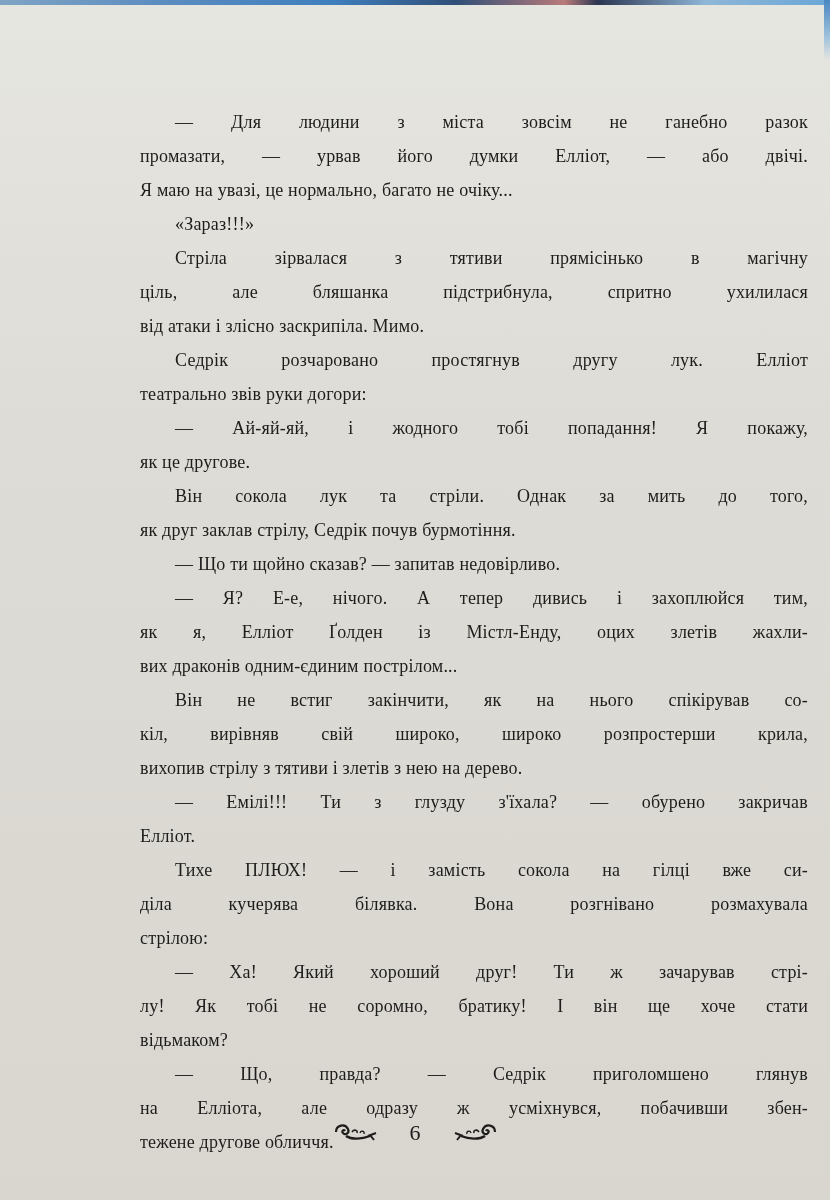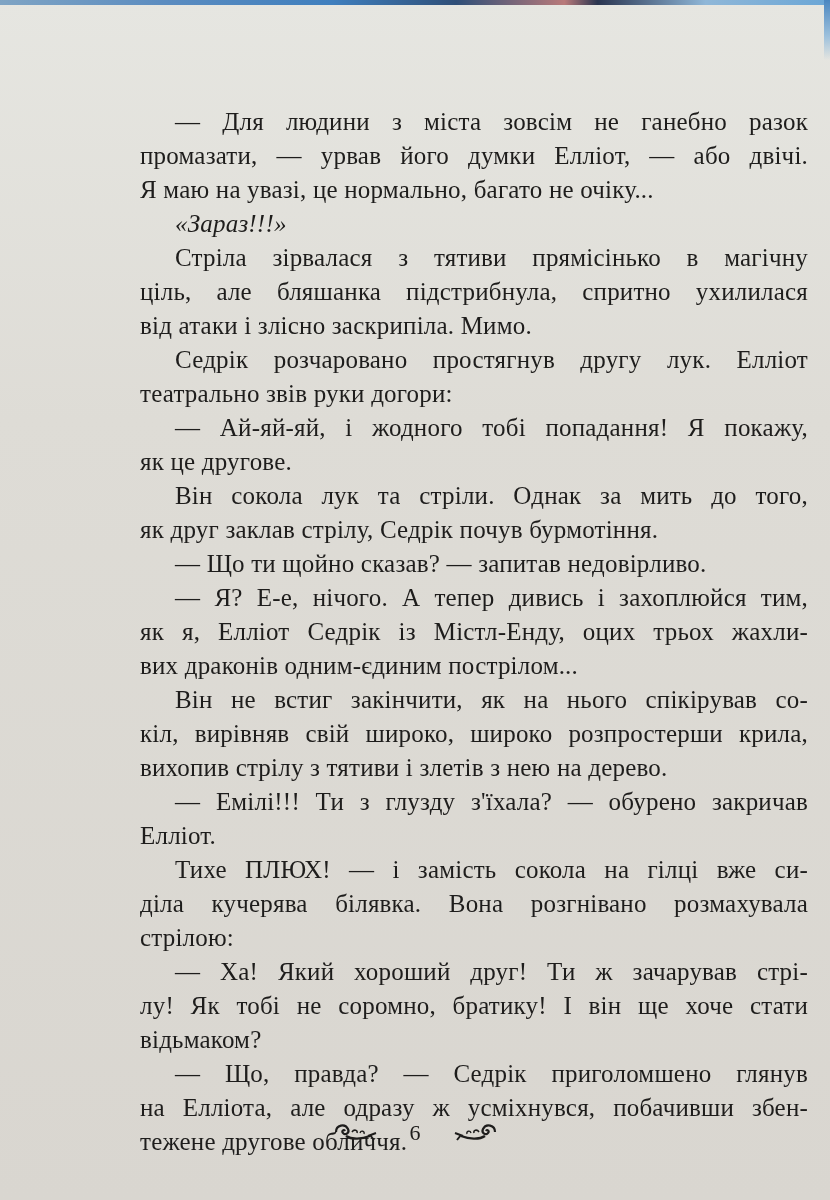--- a/index.html
+++ b/index.html
@@ -31,39 +31,38 @@
       position: absolute;
       right: 0; top: 0;
       width: 6px; height: 60px;
       background: linear-gradient(180deg, #4a86c0, #9cc0dc 60%, rgba(220,220,215,0));
     }
     .text-block {
       position: absolute;
       left: 140px;
       top: 105px;
       width: 668px;
-      font-size: 25px;
+      font-size: 18px;
       line-height: 34px;
       letter-spacing: 0.2px;
     }
     .line {
       display: block;
       height: 34px;
       white-space: nowrap;
       text-align: justify;
       text-align-last: justify;
     }
     .line.indent {
       padding-left: 35px;
     }
     .line.last {
       text-align-last: left;
     }
     .line.italic {
-      font-style: italic;
     }
     .footer {
       position: absolute;
       left: 0;
       top: 1115px;
       width: 830px;
       height: 36px;
       display: flex;
       justify-content: center;
       align-items: center;
@@ -94,21 +93,21 @@
       <span class="line">ціль, але бляшанка підстрибнула, спритно ухилилася</span>
       <span class="line last">від атаки і злісно заскрипіла. Мимо.</span>
       <span class="line indent">Седрік розчаровано простягнув другу лук. Елліот</span>
       <span class="line last">театрально звів руки догори:</span>
       <span class="line indent">— Ай-яй-яй, і жодного тобі попадання! Я покажу,</span>
       <span class="line last">як це другове.</span>
       <span class="line indent">Він сокола лук та стріли. Однак за мить до того,</span>
       <span class="line last">як друг заклав стрілу, Седрік почув бурмотіння.</span>
       <span class="line indent last">— Що ти щойно сказав? — запитав недовірливо.</span>
       <span class="line indent">— Я? Е-е, нічого. А тепер дивись і захоплюйся тим,</span>
-      <span class="line">як я, Елліот Седрік із Містл-Енду, оцих трьох жахли-</span>
+      <span class="line">як я, Елліот Ґолден із Містл-Енду, оцих злетів жахли-</span>
       <span class="line last">вих драконів одним-єдиним пострілом...</span>
       <span class="line indent">Він не встиг закінчити, як на нього спікірував со-</span>
       <span class="line">кіл, вирівняв свій широко, широко розпростерши крила,</span>
       <span class="line last">вихопив стрілу з тятиви і злетів з нею на дерево.</span>
       <span class="line indent">— Емілі!!! Ти з глузду з'їхала? — обурено закричав</span>
       <span class="line last">Елліот.</span>
       <span class="line indent">Тихе ПЛЮХ! — і замість сокола на гілці вже си-</span>
       <span class="line">діла кучерява білявка. Вона розгнівано розмахувала</span>
       <span class="line last">стрілою:</span>
       <span class="line indent">— Ха! Який хороший друг! Ти ж зачарував стрі-</span>

